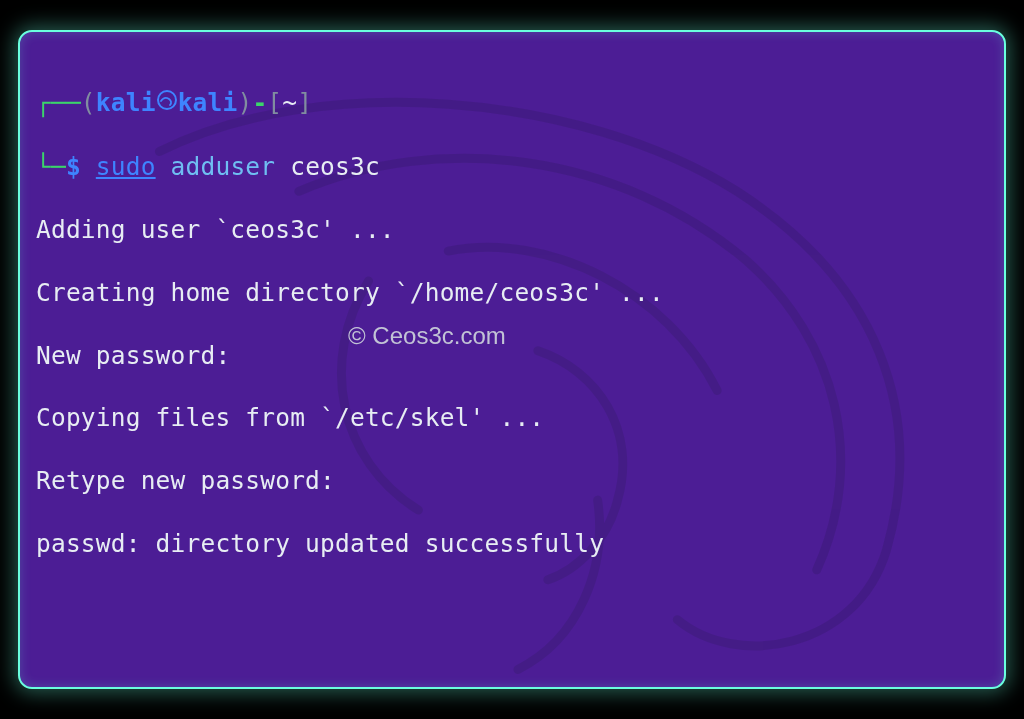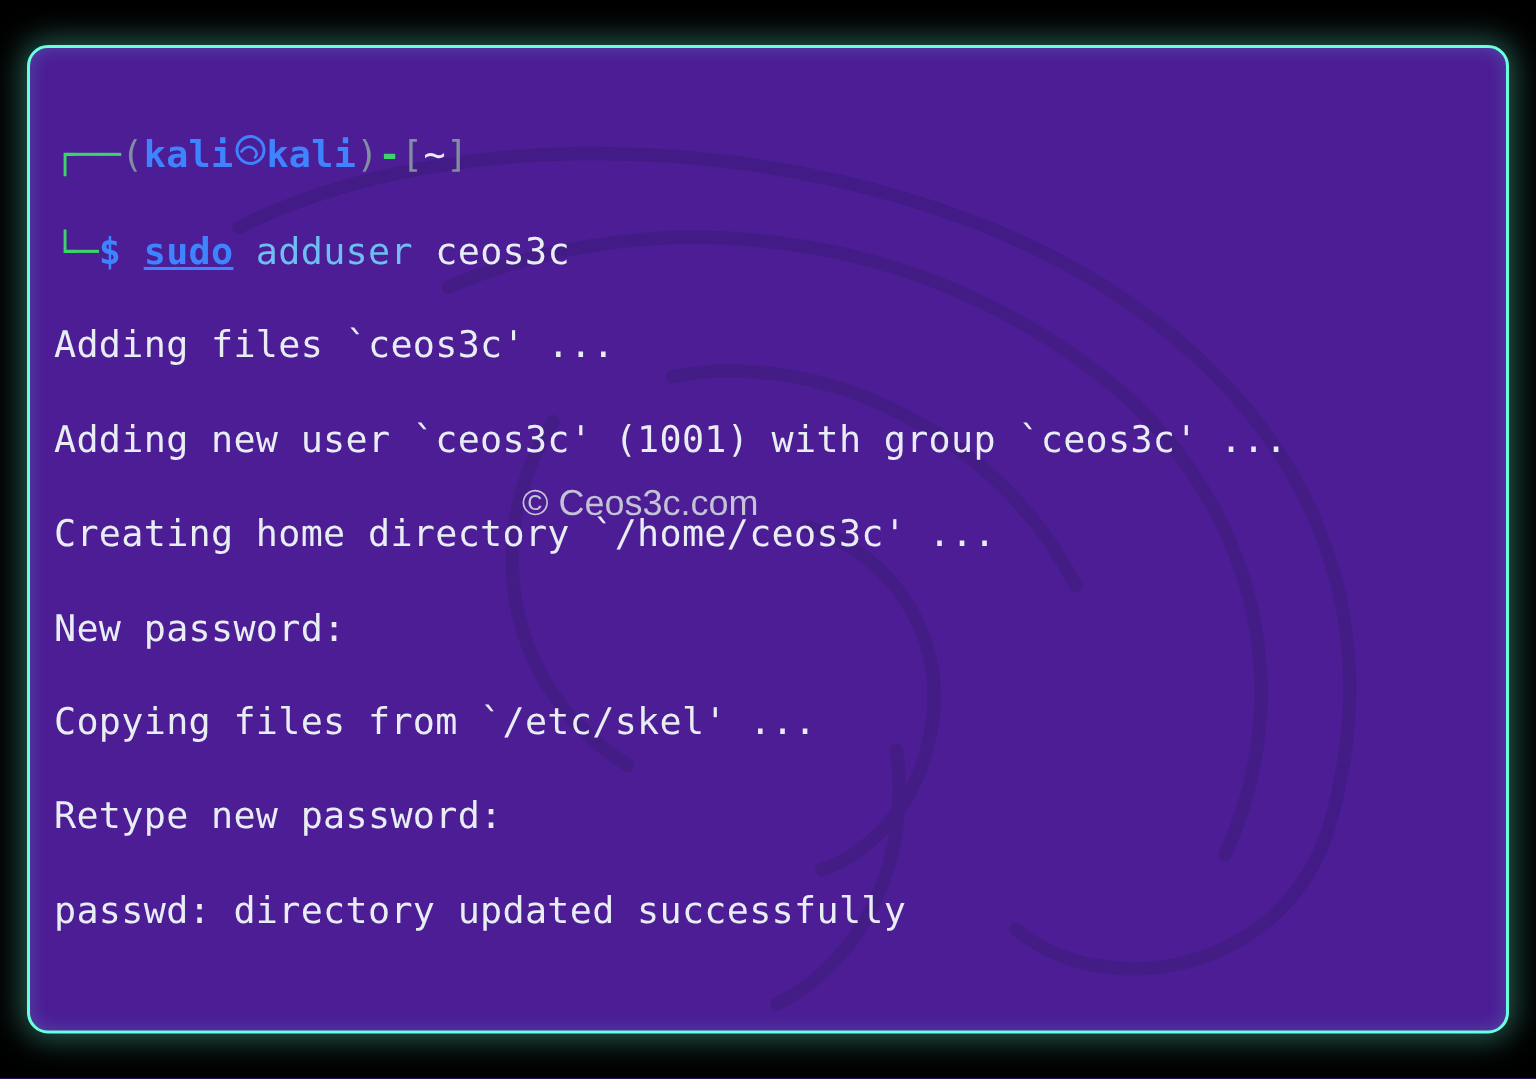--- a/index.html
+++ b/index.html
@@ -35,21 +35,21 @@
     color: #e7edf3;
     font-size: 24.5px;
     line-height: 1.28;
     white-space: pre;
     letter-spacing: 0.2px;
   }
   .prompt-line { font-family: inherit; }
   .gray { color: #818da0; }
   .green { color: #3bd56a; font-weight: 600; }
   .blue { color: #3e84ff; font-weight: 600; }
-  .sudo { color: #3e84ff; text-decoration: underline; font-weight: 700; }
+  .sudo { color: #3e84ff; text-decoration: underline; font-weight: 400; }
   .cmd2 { color: #6fbef2; }
   .arg { color: #e7edf3; }
   .watermark {
     position: absolute;
     top: 290px;
     left: 300px;
     color: #cfd5dd;
     font-family: "Segoe UI", Arial, sans-serif;
     font-size: 24px;
     opacity: 0.9;
@@ -78,22 +78,21 @@
       <path d="M580 470 C 590 540, 560 610, 500 640"></path>
     </g>
   </svg>
 
   <div class="term">
 <div class="prompt-line"><span class="green">┌──</span><span class="gray">(</span><span class="blue">kali</span><span class="kali-icon"><svg width="22" height="22" viewBox="0 0 22 22">
             <circle cx="11" cy="11" r="9" fill="none" stroke="#3e84ff" stroke-width="2"></circle>
             <path d="M5 12 C7 9,10 8,13 10 C15 11.5,16 14,14 16" fill="none" stroke="#3e84ff" stroke-width="1.8" stroke-linecap="round"></path>
           </svg></span><span class="blue">kali</span><span class="gray">)</span><span class="green">-</span><span class="gray">[</span><span>~</span><span class="gray">]</span></div>
 <div class="prompt-line"><span class="green">└─</span><span class="blue">$ </span><span class="sudo">sudo</span><span class="cmd2"> adduser</span><span class="arg"> ceos3c</span></div>
-<div>Adding files `ceos3c' ...</div>
-<div>Adding new user `ceos3c' (1001) with group `ceos3c' ...</div>
+<div>Adding user `ceos3c' ...</div>
 <div>Creating home directory `/home/ceos3c' ...</div>
 <div>New password:</div>
 <div>Copying files from `/etc/skel' ...</div>
 <div>Retype new password:</div>
 <div>passwd: directory updated successfully</div>
 
 
 
 
 

